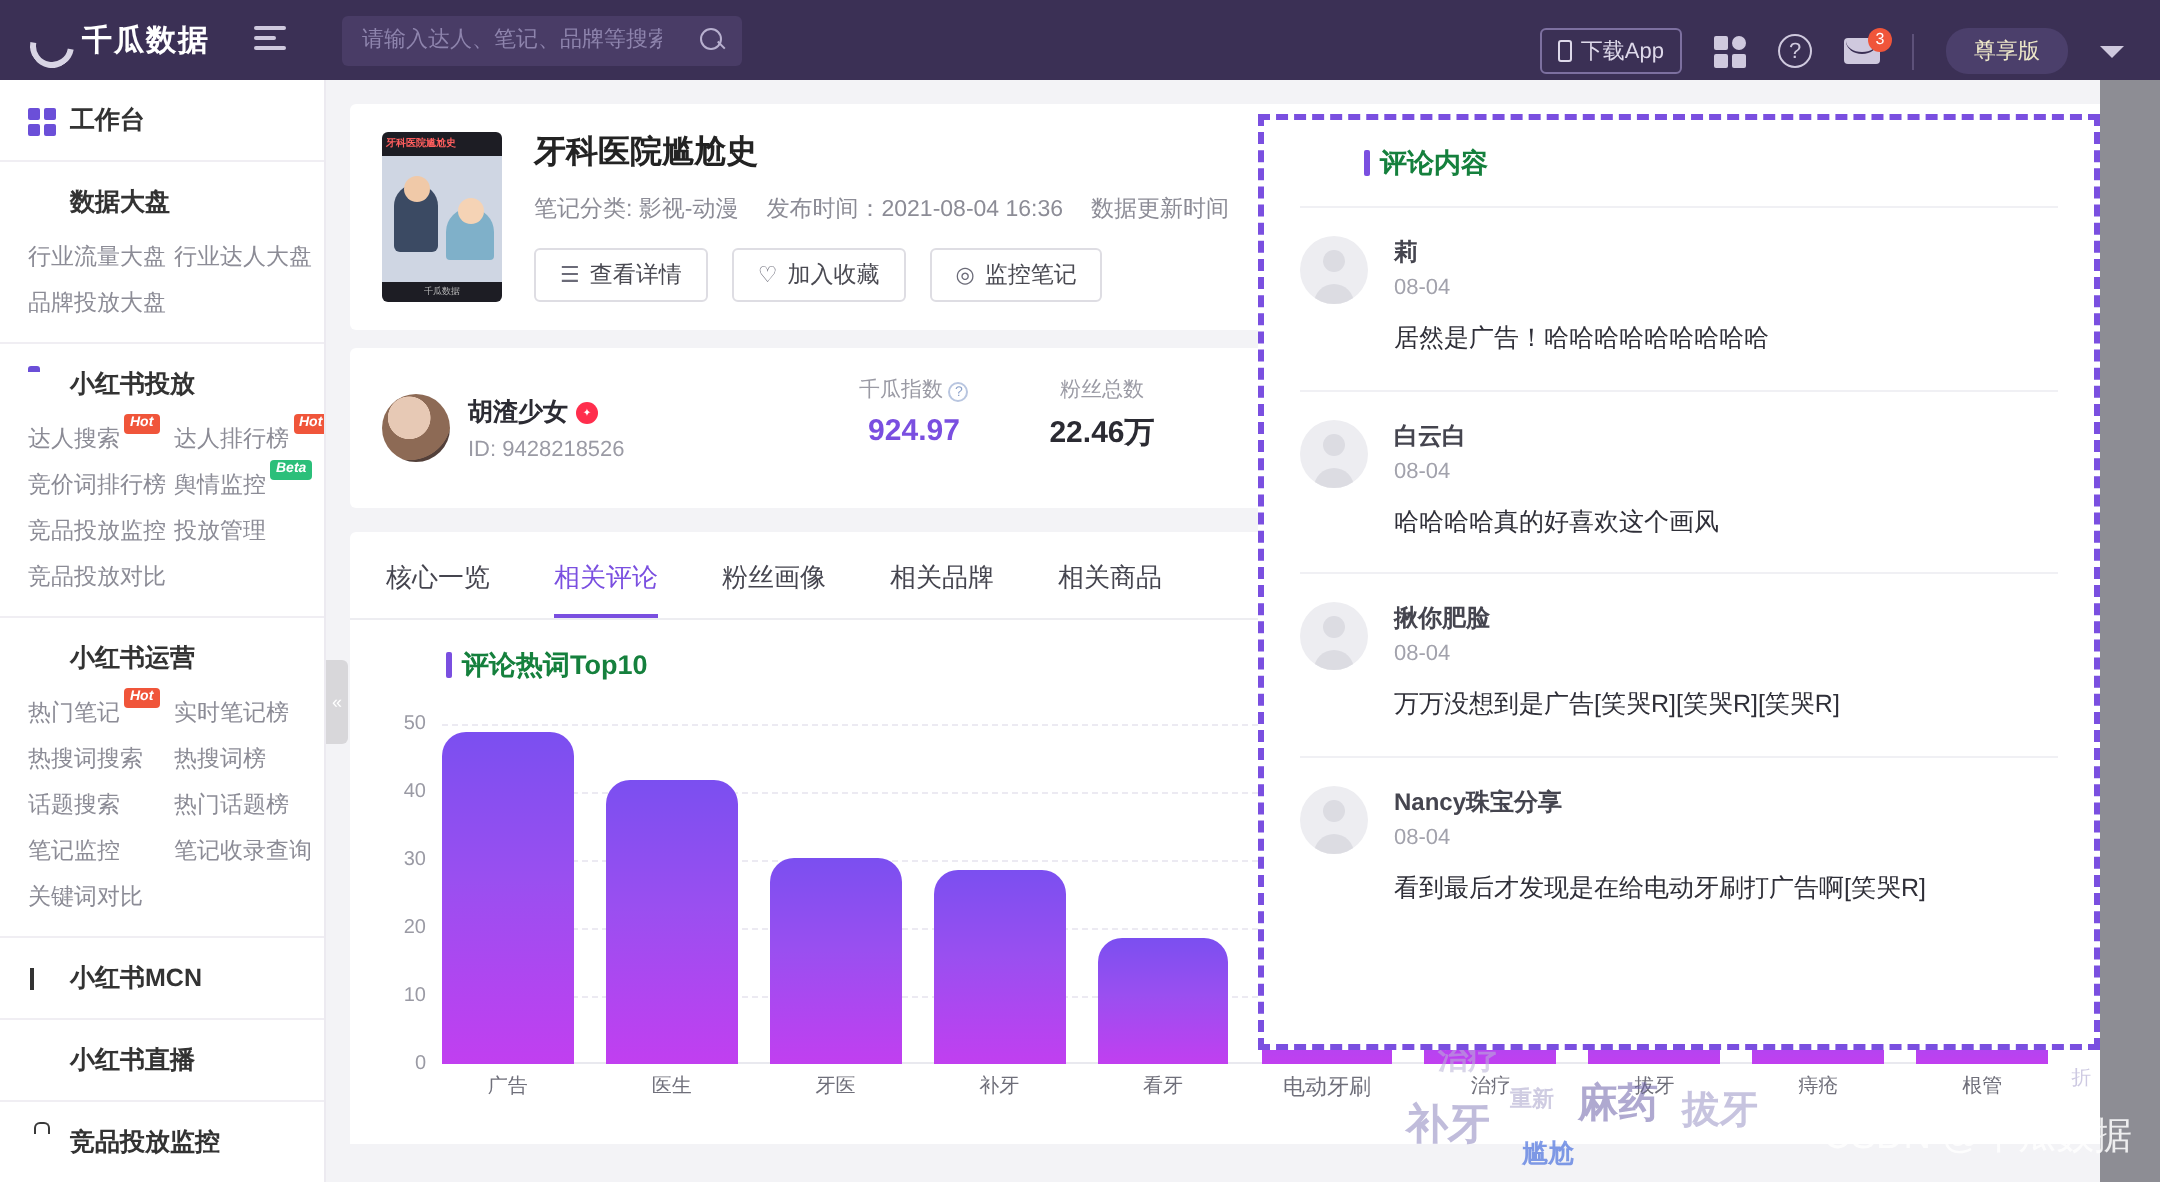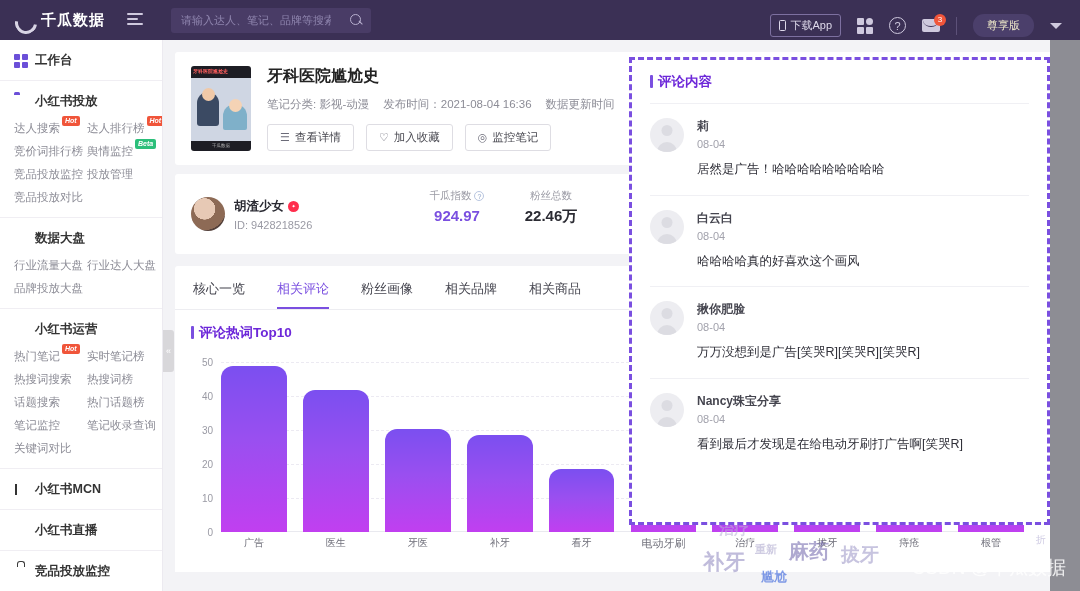--- a/index.html
+++ b/index.html
@@ -234,22 +234,22 @@
   .tab {
     font-size: 13px; color: #45454f; padding-bottom: 9px; cursor: pointer;
     border-bottom: 2px solid transparent;
   }
   .tab.active { color: #7a4fe0; border-bottom-color: #7a4fe0; }
 
   .chart-card {
     background: #fff; margin: 0 12px; padding: 14px 16px 0 16px; height: 262px;
   }
   .sec-title {
-    font-size: 13.5px; font-weight: 700; color: #6d28d9;
-    padding-left: 8px; position: relative;
+    font-size: 13.5px; font-weight: 700; color: #15803d;
+    padding-left: 8px; position: relative; margin-left: 32px;
   }
   .sec-title::before {
     content:""; position:absolute; left:0; top:2px; width:3px; height:13px;
     background:#7a4fe0; border-radius:1px;
   }
 
   .plot { position: relative; margin-top: 20px; height: 196px; }
   .y-axis { position: absolute; left: 0; top: 0; width: 26px; height: 170px; }
   .y-tick {
     position: absolute; right: 4px; font-size: 10px; color: #9a9aa4;
@@ -378,42 +378,42 @@
             <i></i>
             <i></i>
             <i></i>
             <i></i>
           </span>
           <span>工作台</span>
         </div>
       </div>
       <div class="sb-group">
         <div class="sb-head">
+          <span class="sb-ico"><span class="ico-pie"></span></span>
+          <span>数据大盘</span>
+        </div>
+        <div class="sb-links">
+          <div class="sb-link"><span>行业流量大盘</span></div>
+          <div class="sb-link"><span>行业达人大盘</span></div>
+          <div class="sb-link"><span>品牌投放大盘</span></div>
+        </div>
+      </div>
+      <div class="sb-group">
+        <div class="sb-head">
           <span class="sb-ico"><span class="ico-folder"></span></span>
           <span>小红书投放</span>
         </div>
         <div class="sb-links">
           <div class="sb-link"><span>达人搜索</span><span class="tag tag-hot" style="left: 48px;">Hot</span></div>
           <div class="sb-link"><span>达人排行榜</span><span class="tag tag-hot" style="left: 59.5px;">Hot</span></div>
           <div class="sb-link"><span>竞价词排行榜</span></div>
           <div class="sb-link"><span>舆情监控</span><span class="tag tag-beta" style="left: 48px;">Beta</span></div>
           <div class="sb-link"><span>竞品投放监控</span></div>
           <div class="sb-link"><span>投放管理</span></div>
           <div class="sb-link"><span>竞品投放对比</span></div>
-        </div>
-      </div>
-      <div class="sb-group">
-        <div class="sb-head">
-          <span class="sb-ico"><span class="ico-pie"></span></span>
-          <span>数据大盘</span>
-        </div>
-        <div class="sb-links">
-          <div class="sb-link"><span>行业流量大盘</span></div>
-          <div class="sb-link"><span>行业达人大盘</span></div>
-          <div class="sb-link"><span>品牌投放大盘</span></div>
         </div>
       </div>
       <div class="sb-group">
         <div class="sb-head">
           <span class="sb-ico"><span class="ico-chart"></span></span>
           <span>小红书运营</span>
         </div>
         <div class="sb-links">
           <div class="sb-link"><span>热门笔记</span><span class="tag tag-hot" style="left: 48px;">Hot</span></div>
           <div class="sb-link"><span>实时笔记榜</span></div>

